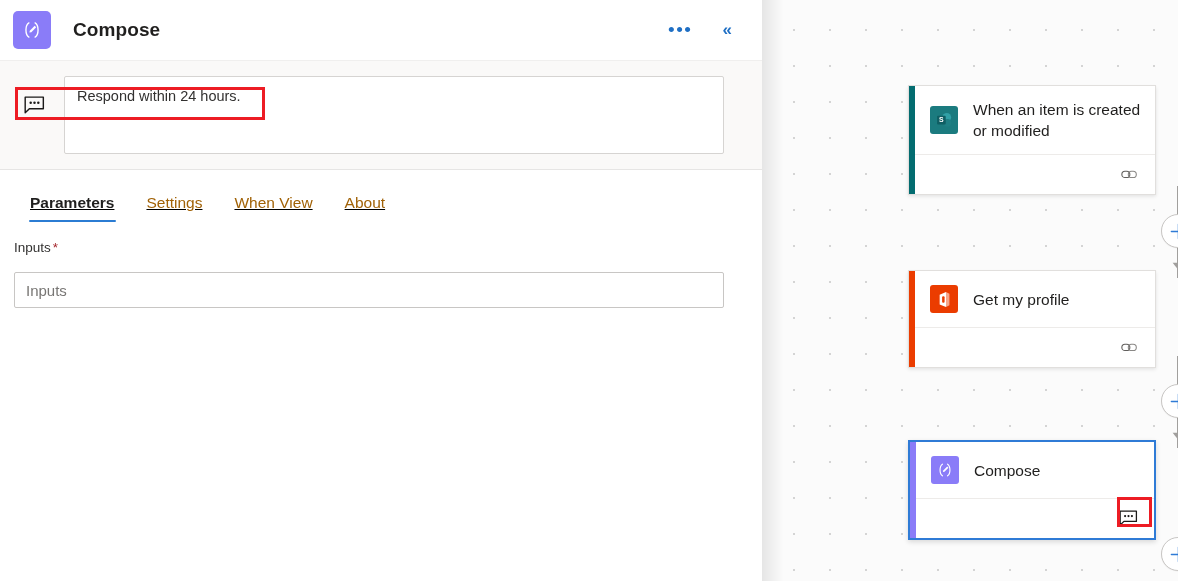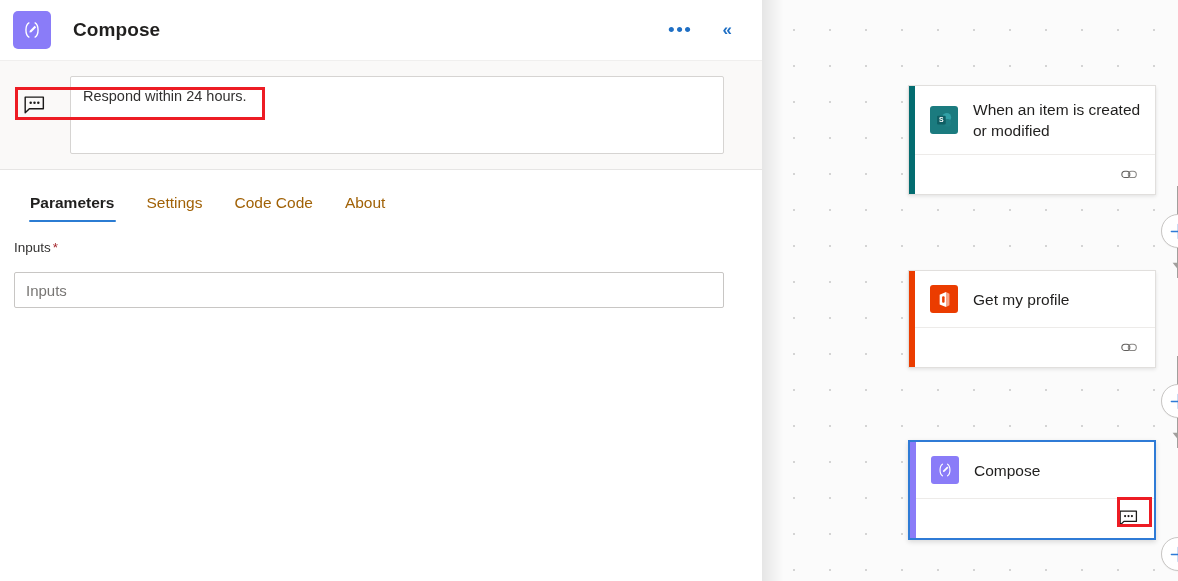--- a/index.html
+++ b/index.html
@@ -99,21 +99,21 @@
     height: 30px;
     display: flex;
     align-items: center;
     justify-content: center;
     margin-top: 14px;
     flex: 0 0 34px;
   }
 
   .comment-box {
     flex: 1 1 auto;
-    margin-left: 19px;
+    margin-left: 13px;
     height: 78px;
     background: #ffffff;
     border: 1px solid #d6d4d2;
     border-radius: 2px;
     padding: 9px 12px;
     font-size: 14.5px;
     color: #323130;
     line-height: 20px;
     overflow: hidden;
     resize: none;
@@ -134,20 +134,21 @@
     height: 33px;
   }
 
   
   .tabs {
     display: flex;
     align-items: flex-end;
     height: 52px;
     padding: 0 0 0 14px;
     gap: 0;
+    text-decoration: underline;
   }
   .tab {
     position: relative;
     font-size: 15.5px;
     color: #a16207;
     padding: 0 16px 10px 16px;
     cursor: pointer;
     background: transparent;
     border: 0;
     font-family: inherit;
@@ -341,21 +342,21 @@
           <circle cx="11" cy="7.2" r="1.3" fill="#1b1a19"></circle>
           <circle cx="15" cy="7.2" r="1.3" fill="#1b1a19"></circle>
         </svg>
       </div>
       <textarea class="comment-box" placeholder="Add a comment" style="">Respond within 24 hours.</textarea>
     </div>
 
     <div class="tabs">
       <button class="tab active">Parameters</button>
       <button class="tab">Settings</button>
-      <button class="tab">Code Code</button>
+      <button class="tab">When View</button>
       <button class="tab">About</button>
     </div>
 
     <div class="form-area">
       <div class="field-label">
         <span>Inputs</span><span class="req">*</span>
       </div>
       <input class="text-input" type="text" placeholder="Inputs" style="">
     </div>
 

